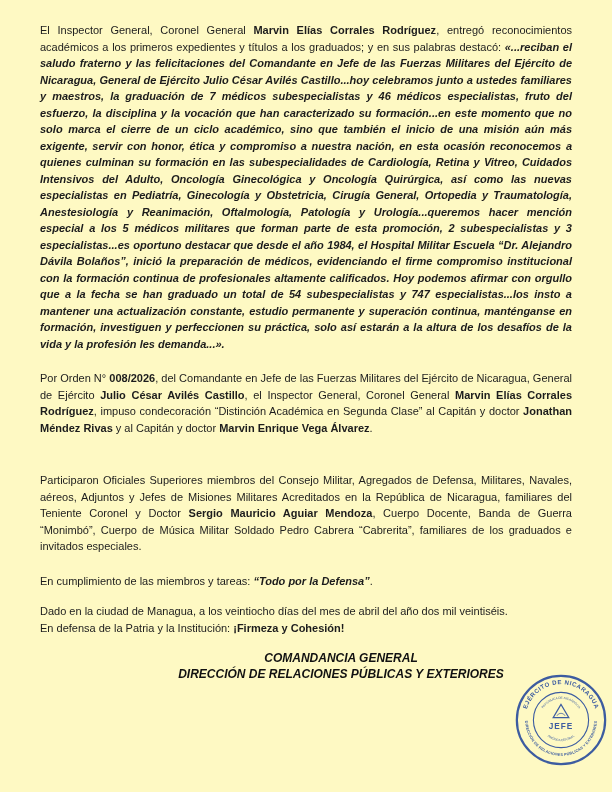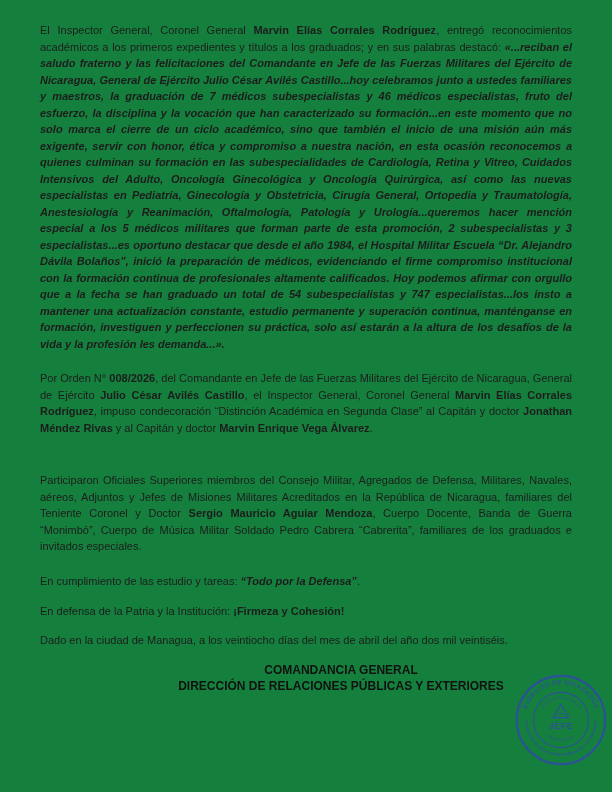--- a/index.html
+++ b/index.html
@@ -8,21 +8,21 @@
     font-family: "Liberation Sans", sans-serif;
     color: #1c1c1c;
     position: relative;
     overflow: hidden;
   }
   .page {
     box-sizing: border-box;
     width: 612px; height: 792px;
     padding: 22px 40px 2px 40px;
     position: relative;
-    background: #15803d;
+    background: #fef9c3;
   }
   .para {
     font-size: 11px;
     line-height: 1.5;
     text-align: justify;
     margin: 0;
     color: #1c1c1c;
   }
   .b { font-weight: bold; }
   .i { font-style: italic; }
@@ -31,20 +31,21 @@
   .m14 { margin-bottom: 14px; }
   .m12 { margin-bottom: 12px; }
   .footer-block {
     margin-top: 14px;
     margin-left: 70px;
     text-align: center;
     font-weight: bold;
     font-size: 12px;
     line-height: 1.35;
     color: #111111;
+    font-style: italic;
   }
   .seal {
     position: absolute;
     right: 5px;
     top: 674px;
     width: 92px;
     height: 92px;
     opacity: 0.92;
   }
   .seal svg text { font-family: "Liberation Sans", sans-serif; }
@@ -53,25 +54,25 @@
 <body>
 
 <div class="page">
 
   <p class="para m18"><span>El Inspector General, Coronel General </span><span class="b">Marvin Elías Corrales Rodríguez</span><span>, entregó reconocimientos académicos a los primeros expedientes y títulos a los graduados; y en sus palabras destacó: </span><span class="b i">«...reciban el saludo fraterno y las felicitaciones del Comandante en Jefe de las Fuerzas Militares del Ejército de Nicaragua, General de Ejército Julio César Avilés Castillo...hoy celebramos junto a ustedes familiares y maestros, la graduación de 7 médicos subespecialistas y 46 médicos especialistas, fruto del esfuerzo, la disciplina y la vocación que han caracterizado su formación...en este momento que no solo marca el cierre de un ciclo académico, sino que también el inicio de una misión aún más exigente, servir con honor, ética y compromiso a nuestra nación, en esta ocasión reconocemos a quienes culminan su formación en las subespecialidades de Cardiología, Retina y Vitreo, Cuidados Intensivos del Adulto, Oncología Ginecológica y Oncología Quirúrgica, así como las nuevas especialistas en Pediatría, Ginecología y Obstetricia, Cirugía General, Ortopedia y Traumatología, Anestesiología y Reanimación, Oftalmología, Patología y Urología...queremos hacer mención especial a los 5 médicos militares que forman parte de esta promoción, 2 subespecialistas y 3 especialistas...es oportuno destacar que desde el año 1984, el Hospital Militar Escuela “Dr. Alejandro Dávila Bolaños”, inició la preparación de médicos, evidenciando el firme compromiso institucional con la formación continua de profesionales altamente calificados. Hoy podemos afirmar con orgullo que a la fecha se han graduado un total de 54 subespecialistas y 747 especialistas...los insto a mantener una actualización constante, estudio permanente y superación continua, manténganse en formación, investiguen y perfeccionen su práctica, solo así estarán a la altura de los desafíos de la vida y la profesión les demanda...».</span></p>
 
   <p class="para m28"><span>Por Orden N° </span><span class="b">008/2026</span><span>, del Comandante en Jefe de las Fuerzas Militares del Ejército de Nicaragua, General de Ejército </span><span class="b">Julio César Avilés Castillo</span><span>, el Inspector General, Coronel General </span><span class="b">Marvin Elías Corrales Rodríguez</span><span>, impuso condecoración “Distinción Académica en Segunda Clase” al Capitán y doctor </span><span class="b">Jonathan Méndez Rivas</span><span> y al Capitán y doctor </span><span class="b">Marvin Enrique Vega Álvarez</span><span>.</span></p>
 
   <p class="para m18"><span>Participaron Oficiales Superiores miembros del Consejo Militar, Agregados de Defensa, Militares, Navales, aéreos, Adjuntos y Jefes de Misiones Militares Acreditados en la República de Nicaragua, familiares del Teniente Coronel y Doctor </span><span class="b">Sergio Mauricio Aguiar Mendoza</span><span>, Cuerpo Docente, Banda de Guerra “Monimbó”, Cuerpo de Música Militar Soldado Pedro Cabrera “Cabrerita”, familiares de los graduados e invitados especiales.</span></p>
 
-  <p class="para m14"><span>En cumplimiento de las estudio y tareas: </span><span class="b i">“Todo por la Defensa”</span><span>.</span></p>
+  <p class="para m14"><span>En cumplimiento de las miembros y tareas: </span><span class="b i">“Todo por la Defensa”</span><span>.</span></p>
+
+  <p class="para"><span>Dado en la ciudad de Managua, a los veintiocho días del mes de abril del año dos mil veintiséis.</span></p>
 
   <p class="para m12"><span>En defensa de la Patria y la Institución: </span><span class="b">¡Firmeza y Cohesión!</span></p>
-
-  <p class="para"><span>Dado en la ciudad de Managua, a los veintiocho días del mes de abril del año dos mil veintiséis.</span></p>
 
   <div class="footer-block">
     <div>COMANDANCIA GENERAL</div>
     <div>DIRECCIÓN DE RELACIONES PÚBLICAS Y EXTERIORES</div>
   </div>
 
   <div class="seal">
     <svg viewBox="0 0 100 100" width="92" height="92">
       <defs>
         <path id="arcTop" d="M 11,50 A 39,39 0 0 1 89,50"></path>

